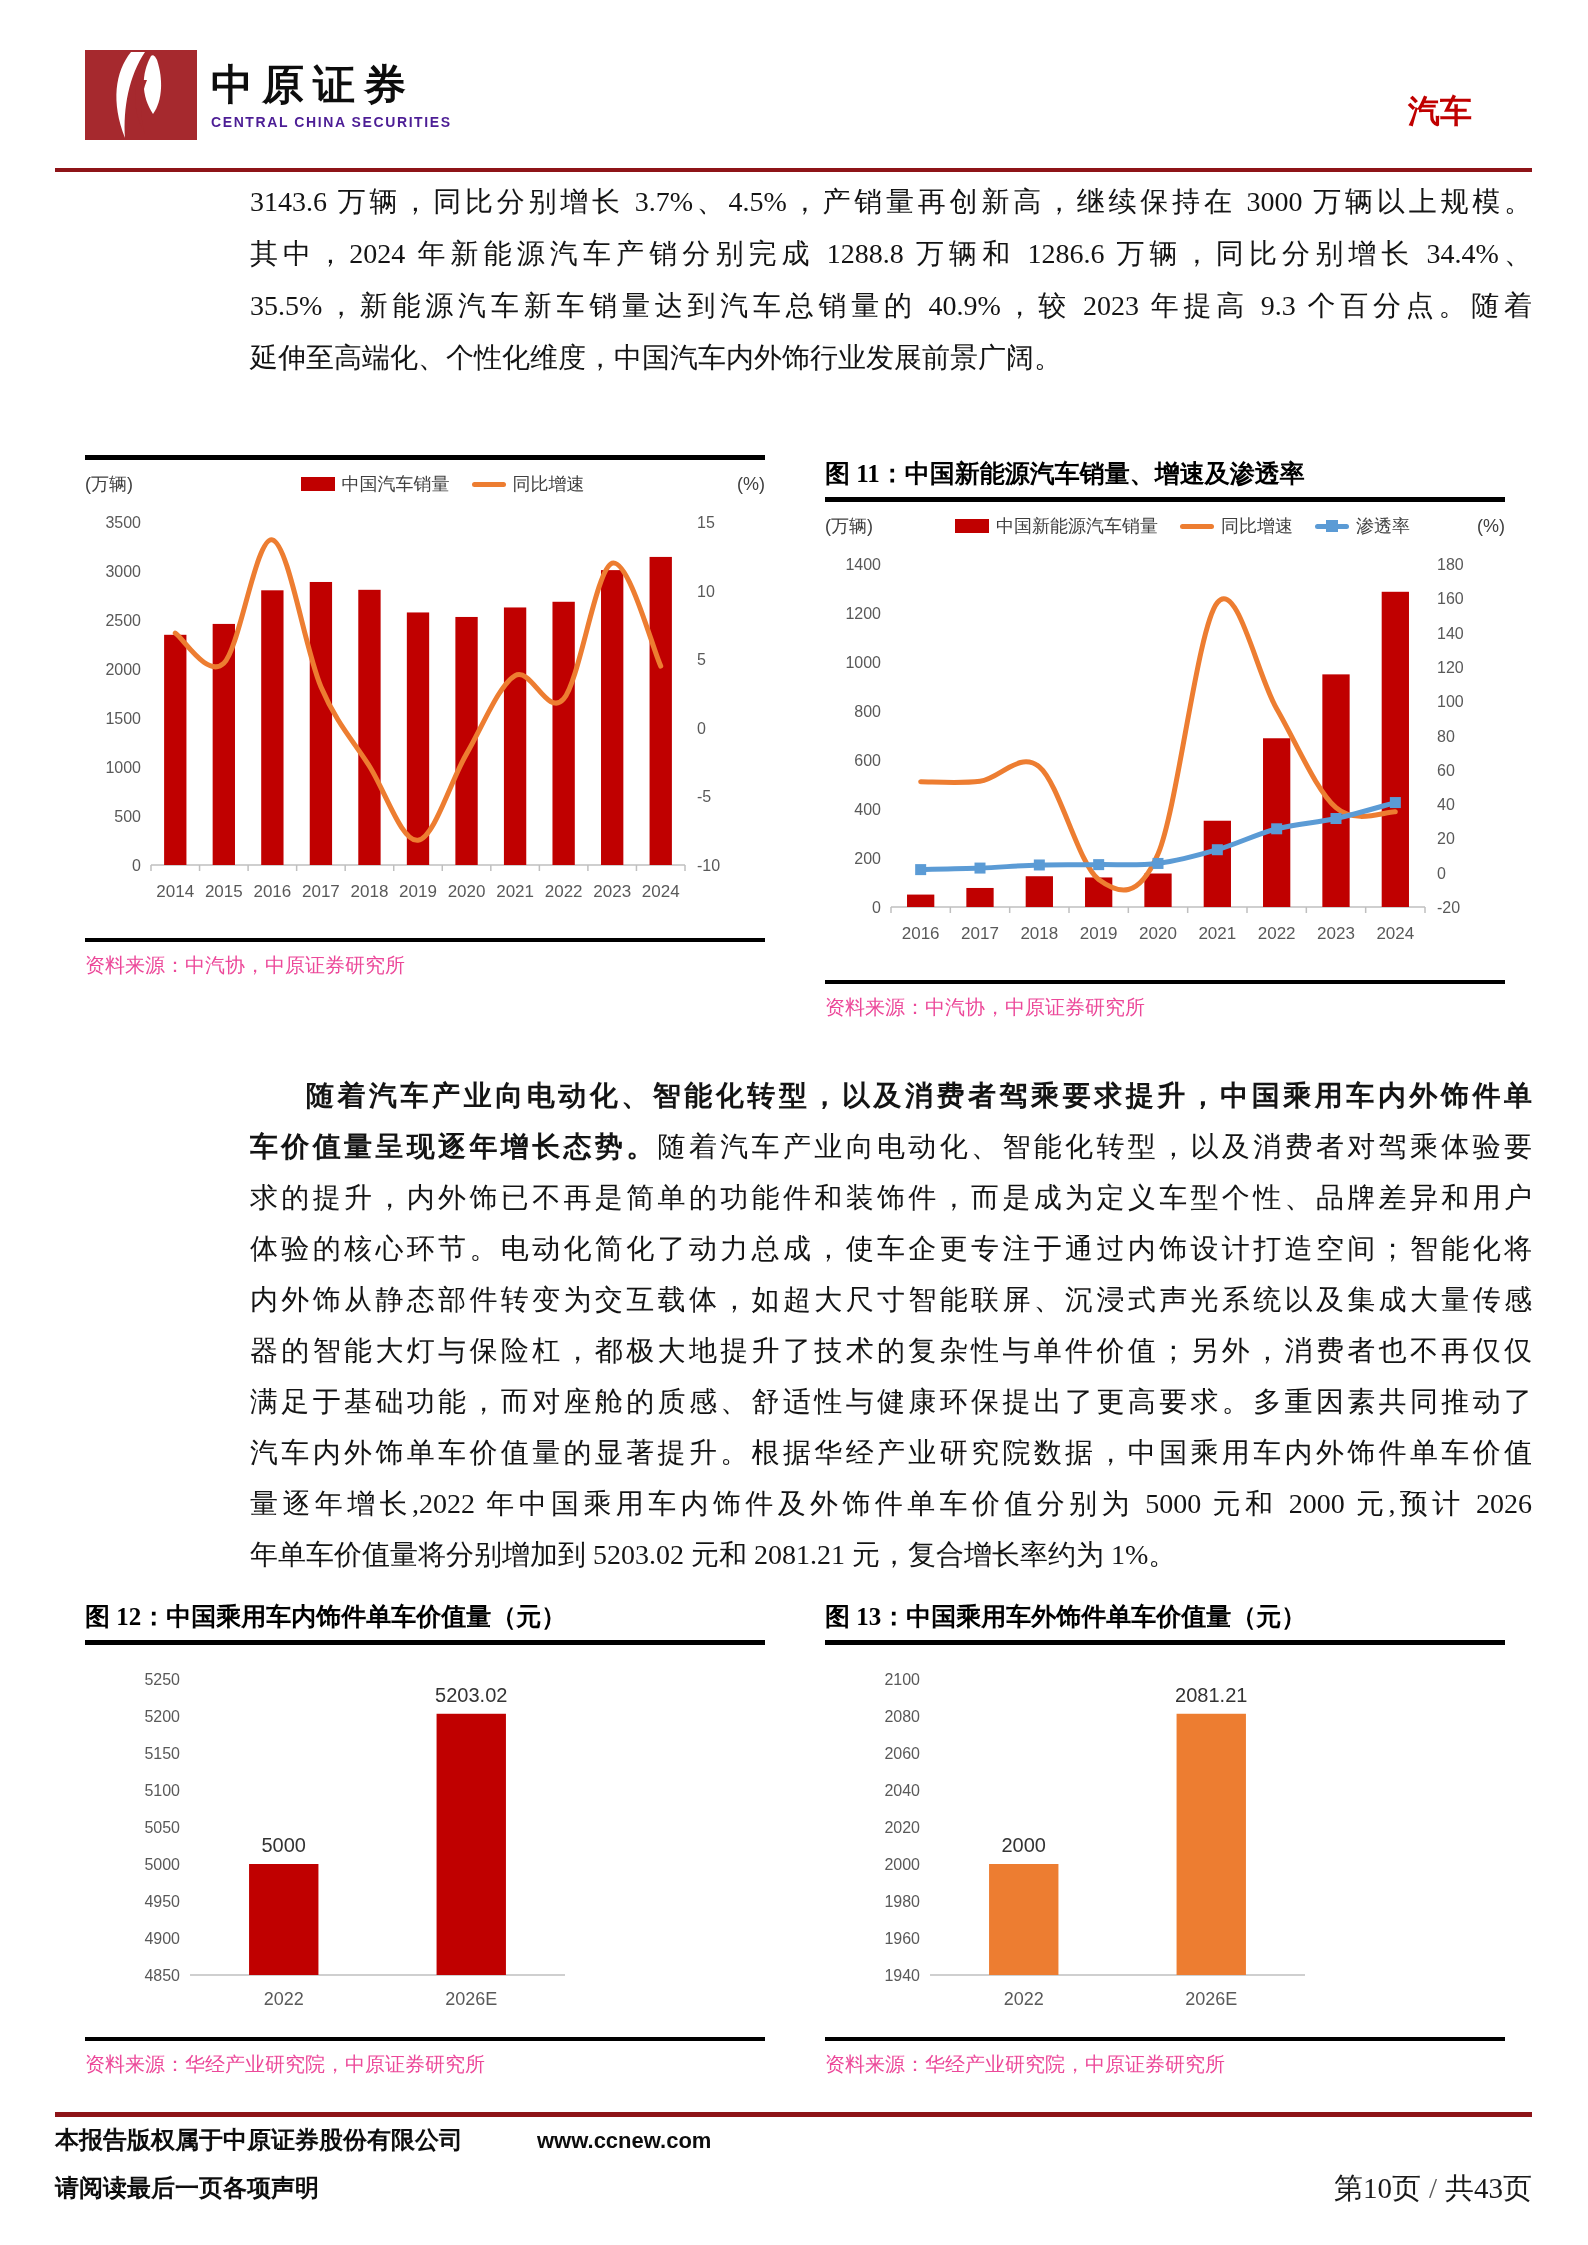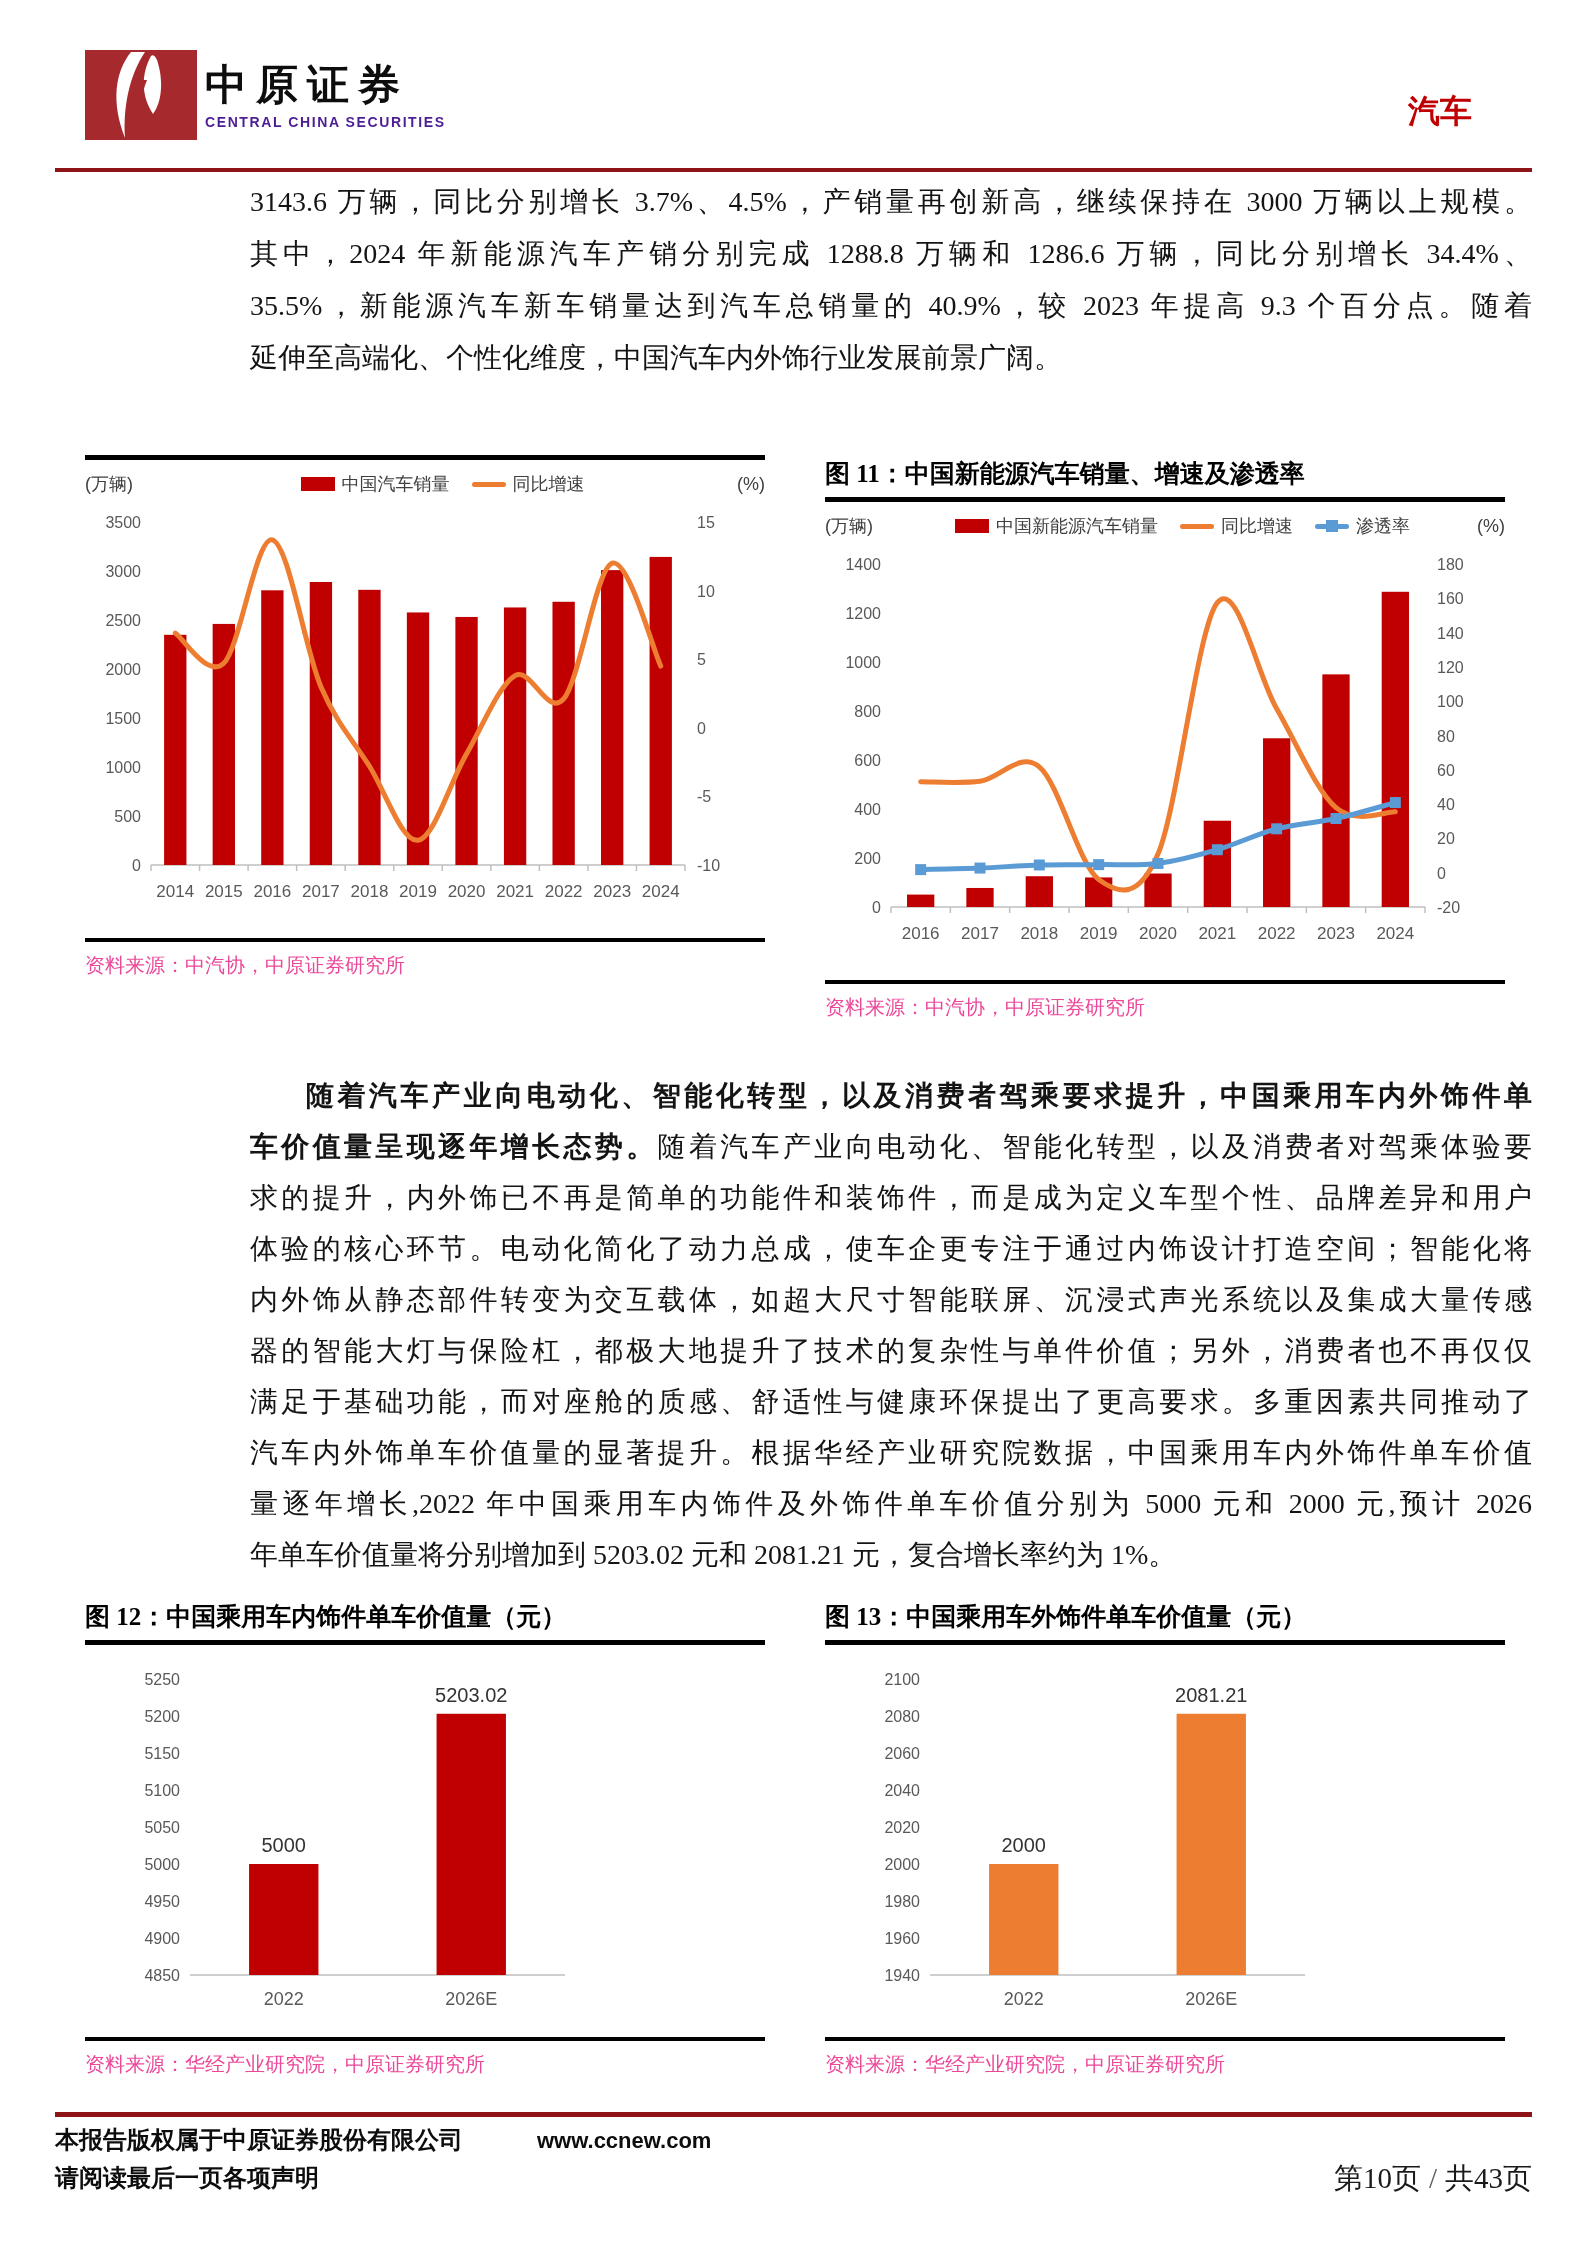--- a/index.html
+++ b/index.html
@@ -2,21 +2,21 @@
 <html><head>
 <meta charset="utf-8">
 <style>
   html,body{margin:0;padding:0;background:#e8e8e8;}
   .page{position:relative;width:1588px;height:2245px;background:#ffffff;margin:0 auto;
         font-family:"Liberation Serif","DejaVu Serif",serif;color:#161616;overflow:hidden;}
   
   .header{position:absolute;left:85px;top:40px;right:58px;height:100px;
           display:flex;justify-content:space-between;align-items:flex-end;}
   .brand{display:flex;align-items:center;}
-  .brand-text{margin-left:8px;}
+  .brand-text{margin-left:14px;}
   .brand-cn{font-size:42px;font-weight:bold;letter-spacing:9px;color:#0d0d0d;line-height:54px;}
   .brand-en{font-family:"Liberation Sans","DejaVu Sans",sans-serif;font-size:14px;font-weight:bold;
             letter-spacing:1.6px;color:#4c1d95;line-height:20px;}
   .section-tag{font-size:32px;font-weight:bold;color:#C00000;padding-bottom:6px;padding-right:58px;}
   .header-rule{position:absolute;left:55px;right:56px;top:168px;height:4px;background:#8E1418;}
   
   .para{position:absolute;left:250px;width:1282px;font-size:28px;color:#141414;}
   .para .line{height:var(--pitch,52px);line-height:var(--pitch,52px);white-space:nowrap;
               text-align:justify;text-align-last:justify;overflow:visible;}
   .para .line.last{text-align-last:left;}
@@ -40,21 +40,21 @@
   .sw-mline i{position:absolute;left:11px;top:-4px;width:12px;height:12px;display:block;}
   .unit{color:#404040;}
   svg.chart{display:block;}
   svg.chart text{font-family:"Liberation Sans","DejaVu Sans",sans-serif;}
   .fig-source{font-size:20px;color:#ec4899;height:42px;line-height:46px;white-space:nowrap;}
   
   .footer-rule{position:absolute;left:55px;right:56px;top:2112px;height:5px;background:#8E1418;}
   .footer-body{position:absolute;left:55px;right:56px;top:2124px;font-size:24px;font-weight:bold;color:#0d0d0d;}
   .footer-line1{height:32px;line-height:32px;display:flex;align-items:baseline;gap:34px;}
   .footer-url{font-family:"Liberation Sans","DejaVu Sans",sans-serif;font-size:22px;font-weight:bold;margin-left:40px;}
-  .footer-line2{height:32px;line-height:32px;margin-top:6px;display:flex;justify-content:space-between;gap:28px;}
+  .footer-line2{height:32px;line-height:32px;margin-top:16px;display:flex;justify-content:space-between;gap:28px;}
   .page-num{font-weight:normal;font-size:29px;color:#1a1a1a;}
   .page-num .sep{color:#595959;padding:0 8px;}
 </style>
 </head>
 <body>
 
 <div class="page">
 
   <div class="header">
     <div class="brand">

